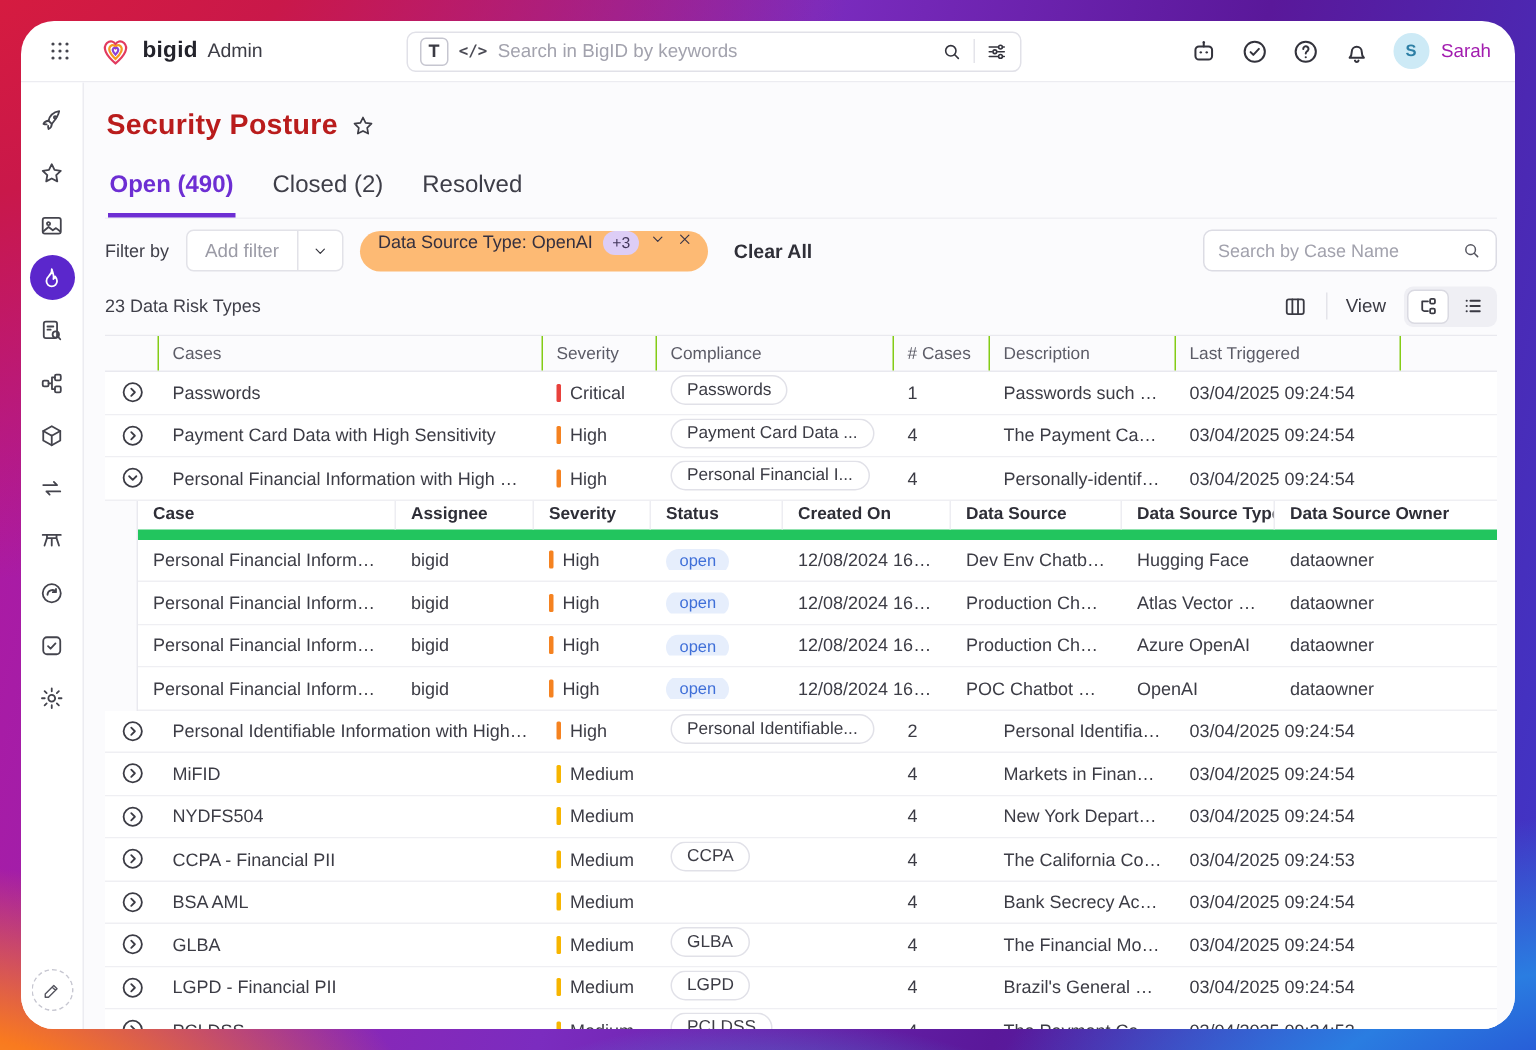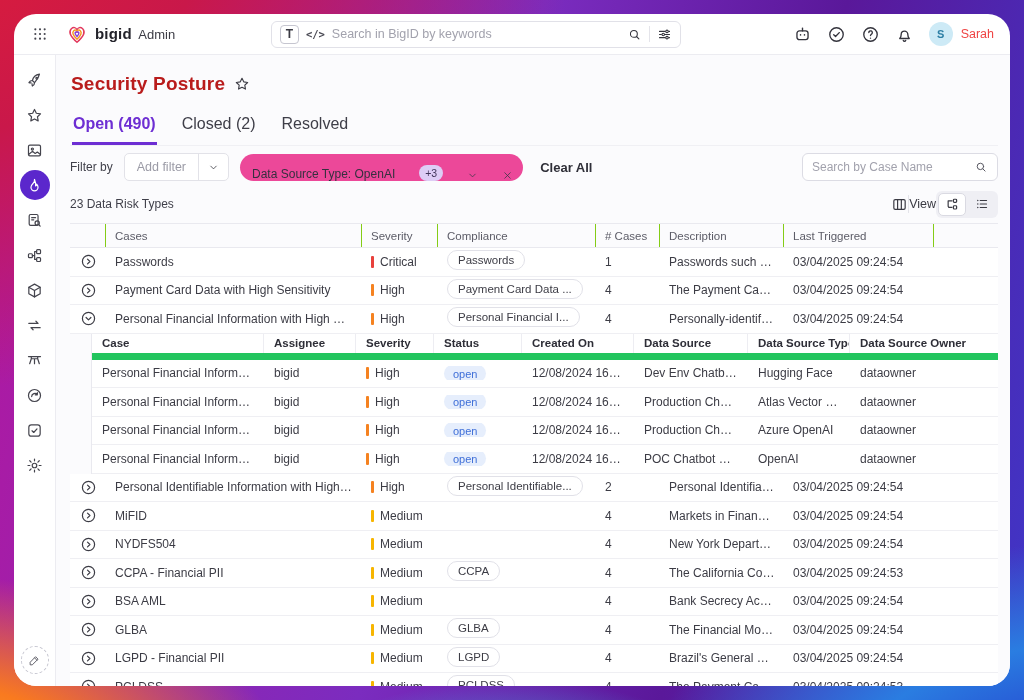--- a/index.html
+++ b/index.html
@@ -28,21 +28,21 @@
   .brand-suffix { font-size:13px; color:#3c3c45; margin-left:2px; }
   .searchbar { margin:0 auto; width:410px; height:27px; border:1px solid #e1e1e8; border-radius:6px; display:flex; align-items:center; padding:0 8px; gap:7px; background:#fff; }
   .t-toggle { width:19px; height:19px; border:1px solid #c6c6d0; border-radius:4px; font-size:12px; font-weight:bold; color:#3a3a43; display:grid; place-items:center; cursor:pointer; }
   .code-toggle { font-size:10.5px; font-weight:bold; color:#4a4a54; font-family:"DejaVu Sans Mono", monospace; cursor:pointer; }
   .searchbar input { flex:1; border:none; outline:none; font-size:12.5px; color:#3a3a43; font-family:inherit; background:transparent; }
   .searchbar input::placeholder { color:#a2a2ad; }
   .sb-divider { width:1px; height:16px; background:#e4e4ea; }
   .topbar-right { display:flex; align-items:center; gap:15px; margin-left:16px; color:#33333c; }
   .tb-icon { width:19px; height:19px; cursor:pointer; color:#33333c; }
   .avatar { width:24px; height:24px; border-radius:50%; background:#cdeaf6; color:#2d7fa5; font-size:11px; font-weight:bold; display:grid; place-items:center; }
-  .user-name { font-size:12.5px; color:#ef4444; margin-left:-7px; }
+  .user-name { font-size:12.5px; color:#a21caf; margin-left:-7px; }
 
   
   .body { flex:1; display:flex; min-height:0; }
   .sidebar { width:42px; flex:none; border-right:1px solid #ececf1; display:flex; flex-direction:column; align-items:center; padding:10px 0 12px; gap:5px; background:#fff; }
   .nav-item { width:30px; height:30px; border-radius:50%; display:grid; place-items:center; color:#44444d; cursor:pointer; flex:none; }
   .nav-item svg { width:17px; height:17px; }
   .nav-item.active { background:#5b27cc; color:#fff; }
   .pencil-item { margin-top:auto; width:28px; height:28px; border:1.4px dashed #c7c7d1; border-radius:50%; display:grid; place-items:center; color:#55555f; cursor:pointer; }
   .pencil-item svg { width:13px; height:13px; }
 
@@ -54,33 +54,33 @@
   .tabs { display:flex; gap:24px; margin-top:20px; border-bottom:1px solid #f0f0f4; padding:0 2px; }
   .tab { font-size:16px; color:#3e3e48; padding:0 1px 9px; cursor:pointer; border-bottom:3px solid transparent; }
   .tab.active { color:#6d2ed3; font-weight:bold; border-bottom-color:#6d2ed3; }
 
   .filterbar { display:flex; align-items:center; gap:11px; height:42px; flex:none; }
   .filter-by { font-size:12px; color:#3f3f49; }
   .add-filter { height:28px; background:#fff; border:1px solid #e2e2e8; border-radius:5px; display:flex; align-items:center; cursor:pointer; }
   .add-filter .ph { font-size:12.5px; color:#9b9ba6; padding:0 12px; }
   .add-filter .sep { width:1px; height:100%; background:#e2e2e8; }
   .add-filter .chev { padding:0 9px; color:#33333c; }
-  .pill { height:27px; background:#ec4899; border-radius:14px; display:flex; align-items:flex-end; gap:24px; padding:0 10px 0 12px; cursor:pointer; }
+  .pill { height:27px; background:#fdba74; border-radius:14px; display:flex; align-items:flex-start; gap:7px; padding:0 10px 0 12px; cursor:pointer; }
   .pill-label { font-size:12px; color:#35303f; font-weight:500; }
   .pill-more { background:#ddcdf6; border-radius:9px; font-size:10.5px; color:#41355a; padding:2px 6px; cursor:pointer; }
   .pill svg { width:11px; height:11px; color:#3c3748; cursor:pointer; }
   .clear-all { font-size:13px; color:#2f2f38; font-weight:700; margin-left:6px; cursor:pointer; }
   .case-search { margin-left:auto; width:196px; height:28px; border:1px solid #dcdce4; border-radius:6px; background:#fff; display:flex; align-items:center; padding:0 9px; gap:6px; }
   .case-search input { flex:1; border:none; outline:none; background:transparent; font-size:12px; color:#3a3a43; font-family:inherit; min-width:0; }
   .case-search input::placeholder { color:#a2a2ad; }
   .case-search svg { width:14px; height:14px; color:#55555f; flex:none; }
 
   .summary-row { display:flex; align-items:center; height:32px; flex:none; margin-bottom:3px; }
   .summary-text { font-size:12px; color:#3f3f49; }
-  .summary-right { margin-left:auto; display:flex; align-items:center; }
+  .summary-right { margin-left:auto; display:flex; align-items:center; gap:12px; }
   .cols-icon { width:17px; height:17px; color:#3a3a43; cursor:pointer; }
   .sum-divider { width:1px; height:18px; background:#e4e4ea; }
   .view-label { font-size:12.5px; color:#3a3a43; }
   .view-toggle { background:#efeff4; border-radius:6px; padding:2px; display:flex; gap:2px; }
   .vt-btn { width:28px; height:23px; border-radius:5px; display:grid; place-items:center; color:#3a3a43; cursor:pointer; }
   .vt-btn.selected { background:#fff; border:1px solid #dadae2; }
   .vt-btn svg { width:14px; height:14px; }
 
   
   .table { flex:1; min-height:0; overflow:hidden; display:flex; flex-direction:column; }

